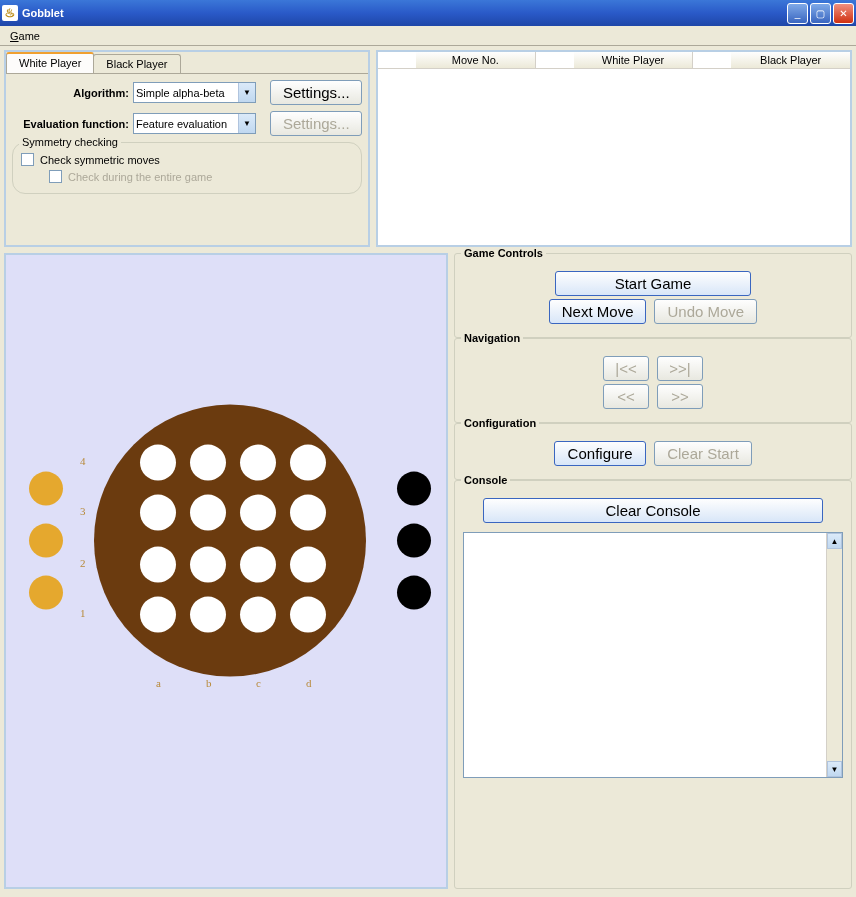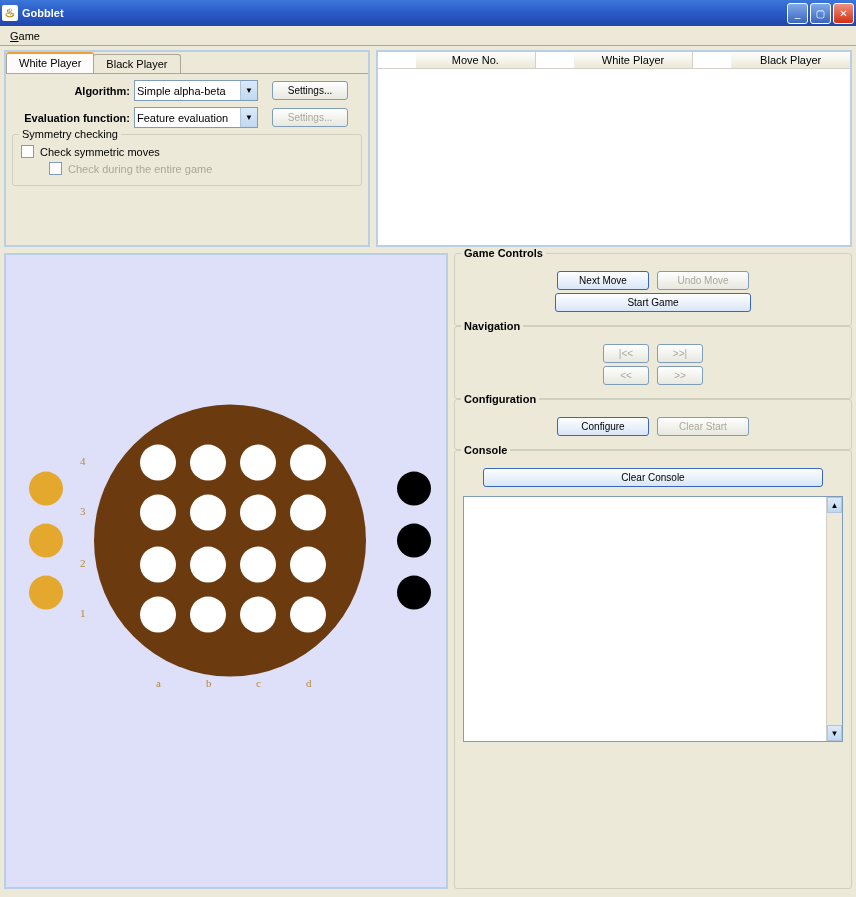--- a/index.html
+++ b/index.html
@@ -106,32 +106,32 @@
     background: linear-gradient(to bottom, #dbeaf9, #c0d8f0);
     border-left: 1px solid #b0c4de;
     display:flex; align-items:center; justify-content:center;
     font-size: 8px;
   }
   .btn {
     border: 1px solid #7f9db9;
     background: linear-gradient(to bottom, #fefefe, #e8e8e0);
     padding: 3px 12px;
     border-radius: 3px;
-    font-size: 10px;
+    font-size: 15px;
     min-width: 76px;
     text-align:center;
   }
   .btn.disabled { color: #aca899; }
   .btn.selected {
     border: 1px solid #3a66c0;
     background: linear-gradient(to bottom, #fefefe, #d8e6f8);
   }
   .fieldset {
     border: 1px solid #d0d0bf;
-    border-radius: 3px;
+    border-radius: 13px;
     margin-top: 4px;
     padding: 6px 8px 6px 8px;
     position: relative;
   }
   .fieldset .legend {
     position: absolute;
     top: -7px; left: 6px;
     background: #ece9d8;
     padding: 0 3px;
   }
@@ -345,25 +345,25 @@
           <text x="240" y="336">c</text>
           <text x="290" y="336">d</text>
         </g>
       </svg>
     </div>
 
     <div class="right-panel">
       <div class="group">
         <div class="glegend">Game Controls</div>
         <div class="btn-row">
+          <div class="btn selected wide">Start Game</div>
+        </div>
+        <div class="btn-row">
           <div class="btn selected" style="min-width:92px">Next Move</div>
           <div class="btn disabled" style="min-width:92px">Undo Move</div>
-        </div>
-        <div class="btn-row">
-          <div class="btn selected wide">Start Game</div>
         </div>
       </div>
 
       <div class="group">
         <div class="glegend">Navigation</div>
         <div class="btn-row">
           <div class="btn disabled small">|&lt;&lt;</div>
           <div class="btn disabled small">&gt;&gt;|</div>
         </div>
         <div class="btn-row">

